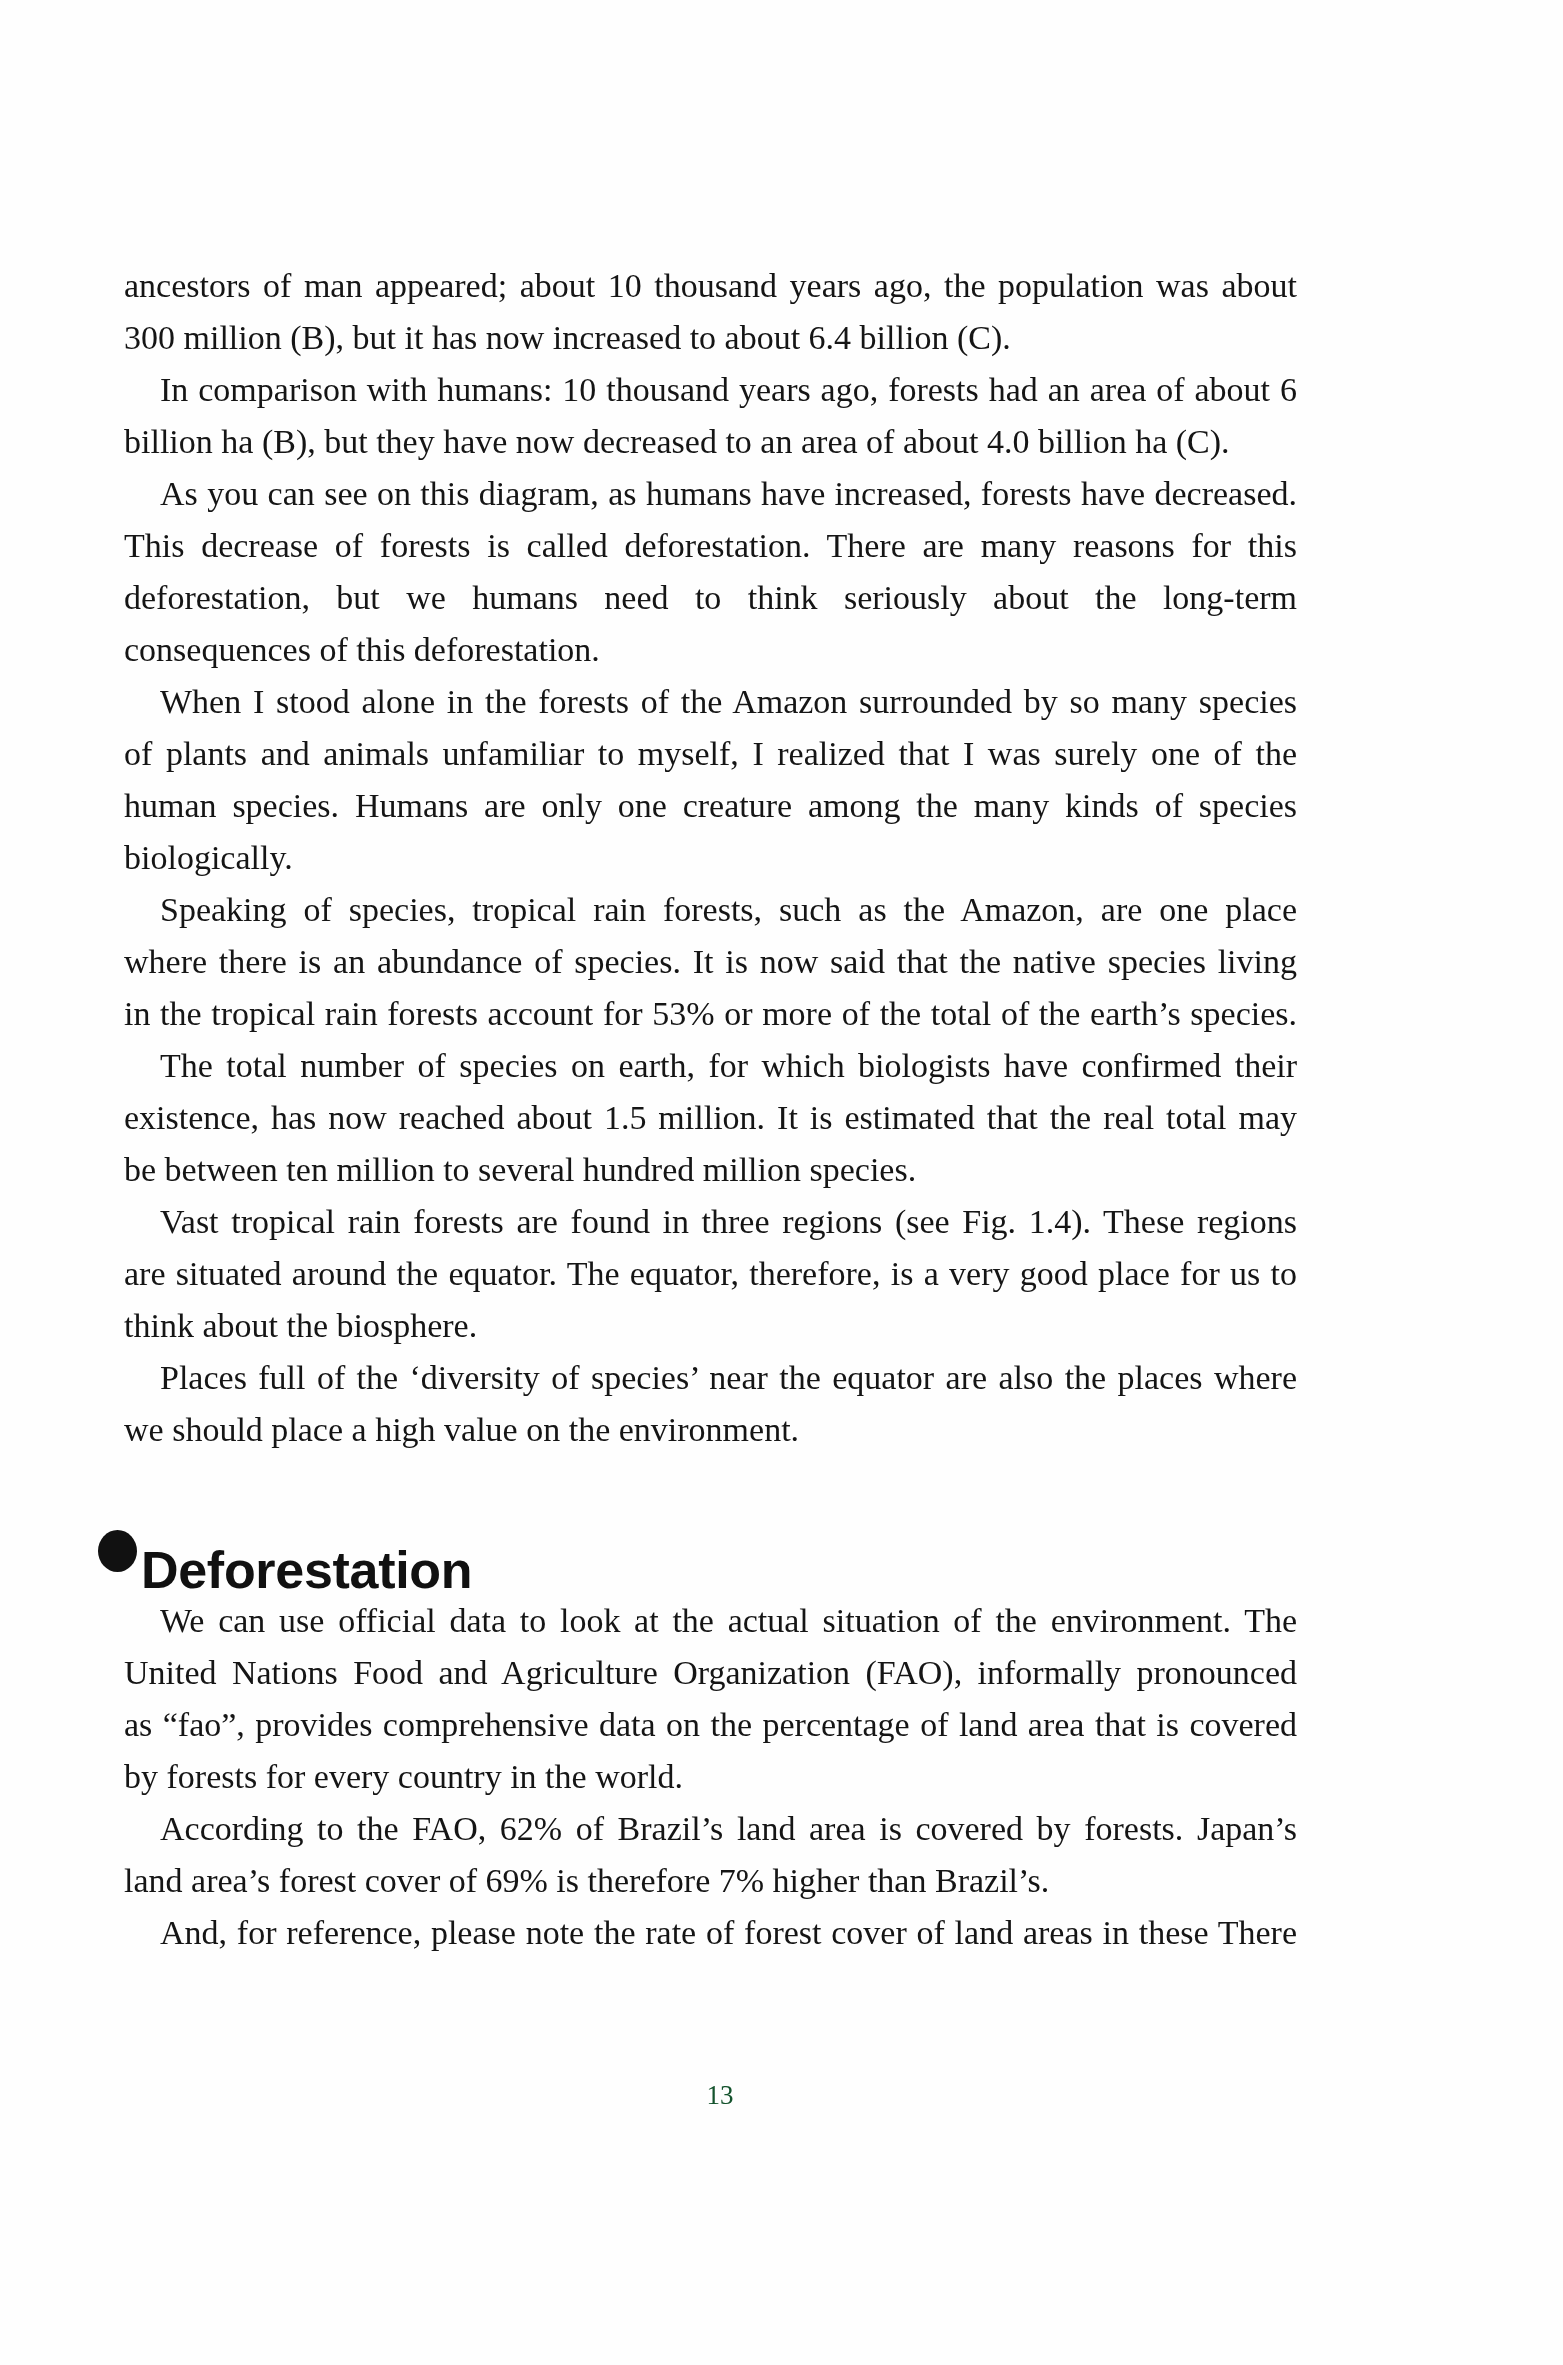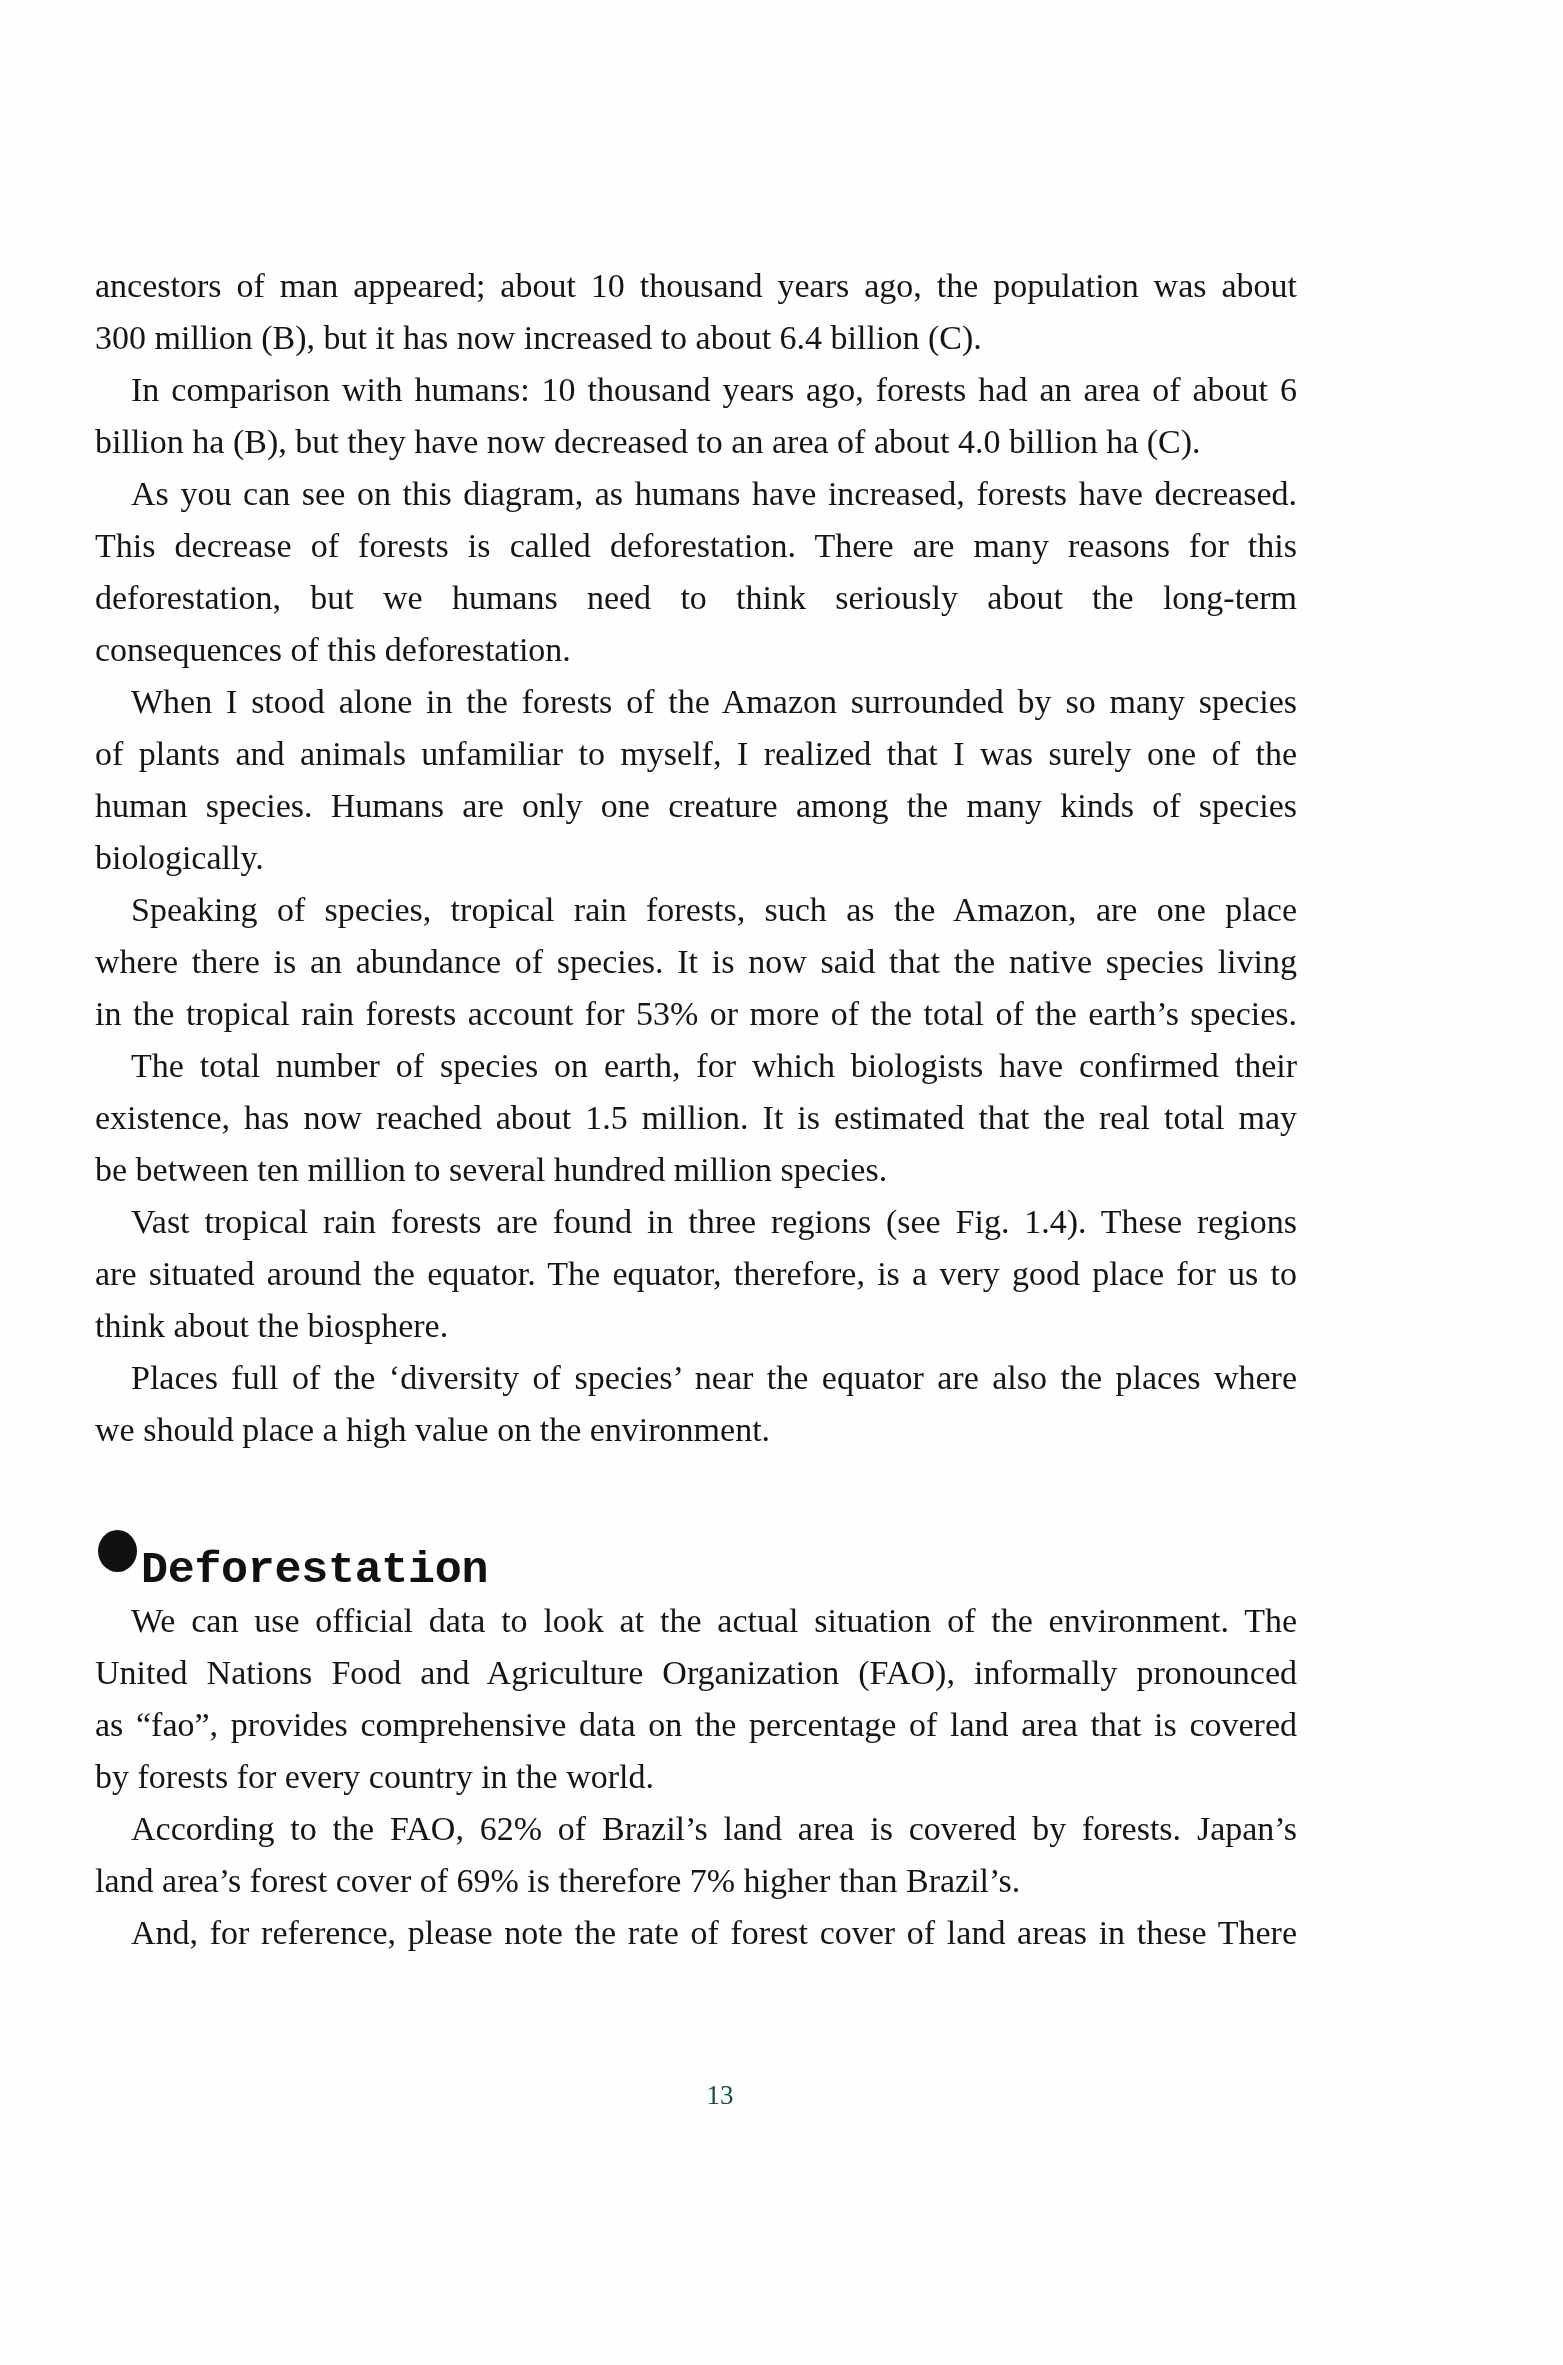--- a/index.html
+++ b/index.html
@@ -17,42 +17,43 @@
     font-size: 34px;
   }
   .line {
     display: block;
     height: 52px;
     line-height: 52px;
     white-space: nowrap;
     text-align: justify;
     text-align-last: justify;
     overflow: visible;
+    margin-left: 29px;
   }
   .line.last { text-align-last: left; }
   .line.indent { padding-left: 36px; }
   #block-1 { top: 260px; }
   #block-2 { top: 1595px; }
   .heading {
     position: absolute;
     left: 98px;
     top: 1525px;
     height: 51px;
     display: flex;
     align-items: center;
   }
   .bullet {
     width: 39px; height: 42px; border-radius: 50%;
     background: #111;
     margin-right: 4px;
   }
   .heading-text {
-    font-family: Liberation Mono, monospace;
+    font-family: Liberation Sans, sans-serif;
     font-weight: bold;
-    font-size: 45px;
+    font-size: 52px;
     letter-spacing: -0.3px;
     color: #111;
     line-height: 51px;
     margin-top: 40px;
   }
   .page-number {
     position: absolute;
     left: 703px;
     top: 2080px;
     width: 34px;

